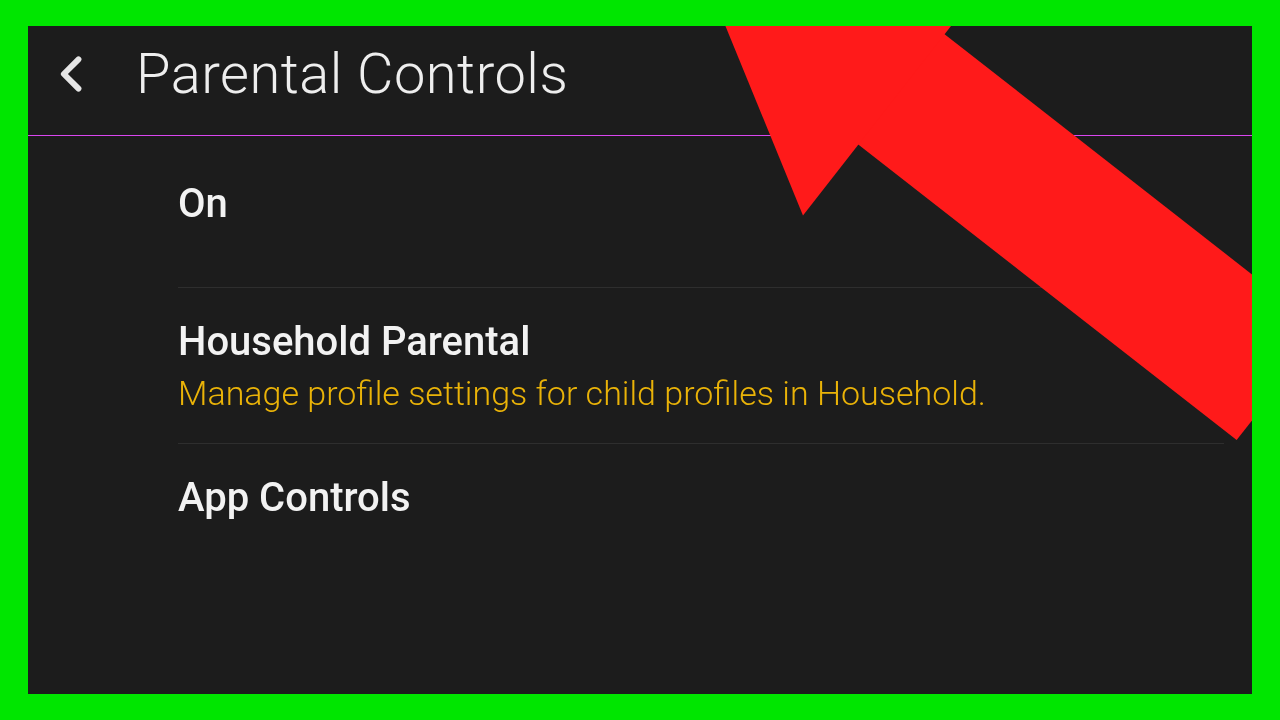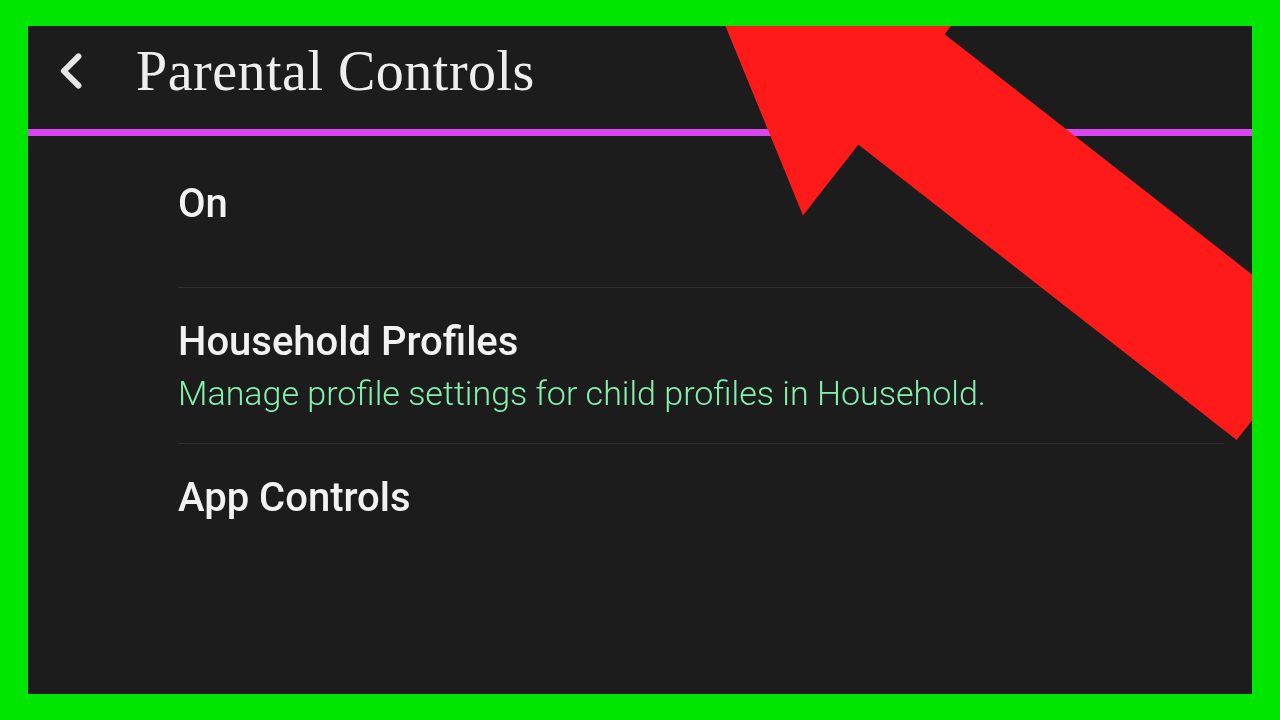--- a/index.html
+++ b/index.html
@@ -25,22 +25,21 @@
     color: #e6e6e6;
     position: relative;
     overflow: hidden;
   }
   .header {
     display: flex;
     align-items: center;
     padding: 10px 28px 24px 18px;
     height: 110px;
     box-sizing: border-box;
-    border-bottom: 7px solid #d946ef;
-    font-family: Liberation Serif, serif;
+    border-bottom: 1px solid #d946ef;
   }
   .back-icon {
     width: 54px;
     height: 54px;
     display: flex;
     align-items: center;
     justify-content: center;
     margin-right: 36px;
     cursor: pointer;
   }
@@ -61,21 +60,21 @@
   }
   .row:last-child { border-bottom: none; }
   .row-title {
     font-size: 40px;
     font-weight: 500;
     color: #f2f2f2;
   }
   .row-value, .row-desc {
     font-size: 34px;
     font-weight: 300;
-    color: #86efac;
+    color: #eab308;
     margin-top: 8px;
   }
   .row-on {
     padding: 44px 0 60px 0;
   }
   .row-on .row-title {
     font-weight: 500;
   }
   .row-pin {
     padding-top: 30px;
@@ -106,21 +105,21 @@
       <div class="page-title">Parental Controls</div>
     </div>
 
     <div class="content">
 
       <div class="row row-on">
         <div class="row-title">On</div>
       </div>
 
       <div class="row">
-        <div class="row-title">Household Profiles</div>
+        <div class="row-title">Household Parental</div>
         <div class="row-desc">Manage profile settings for child profiles in Household.</div>
       </div>
 
       <div class="row row-pin">
         <div class="row-title">App Controls</div>
       </div>
 
     </div>
 
     <div class="arrow-wrap">

